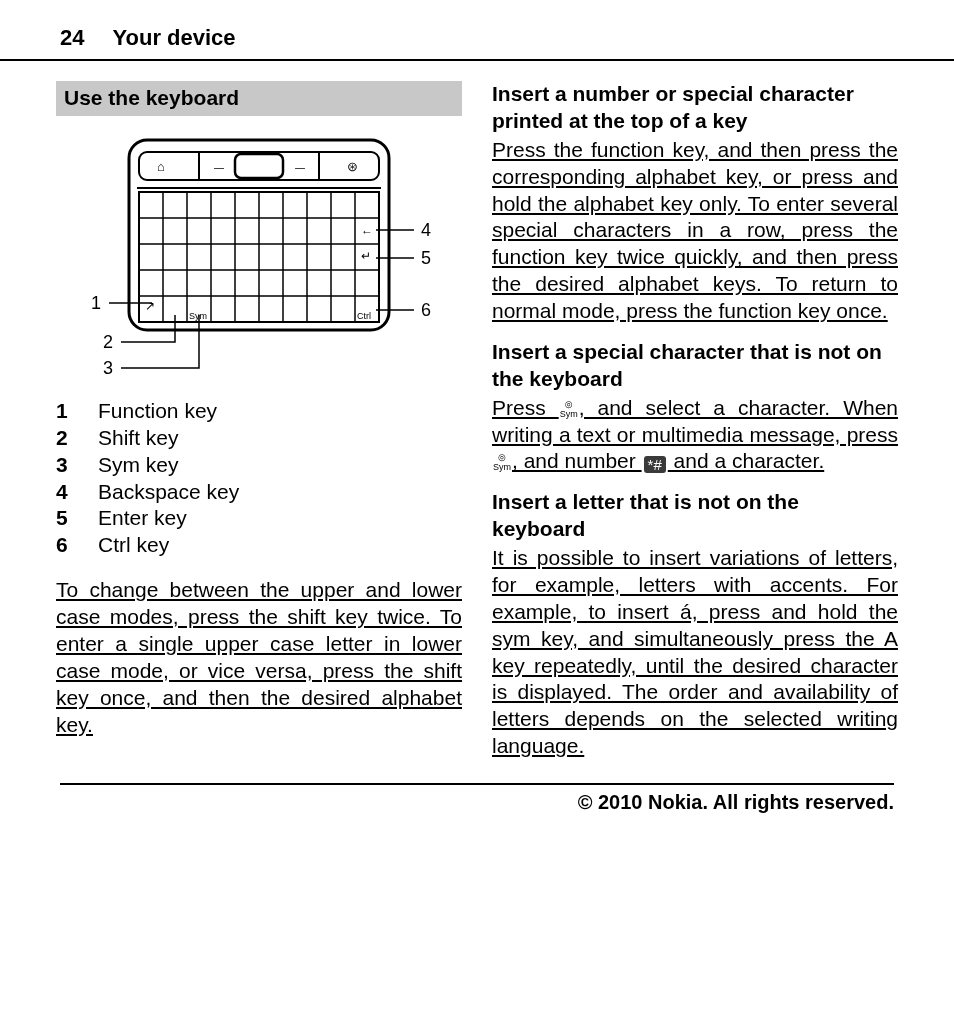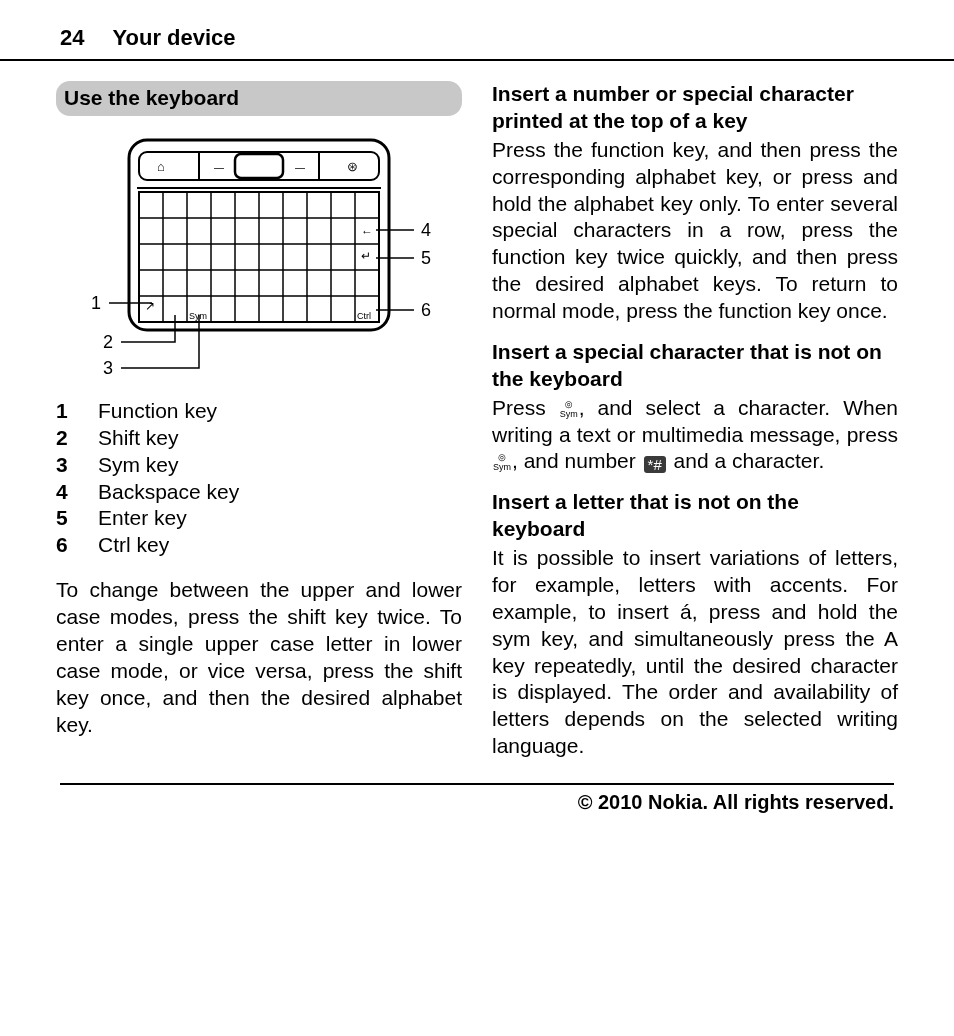--- a/index.html
+++ b/index.html
@@ -31,21 +31,20 @@
   .column {
     flex: 1;
     font-size: 21px;
     line-height: 1.28;
   }
   .section-band {
     background: #c8c8c8;
     font-weight: 700;
     padding: 4px 8px;
     margin-bottom: 14px;
-    border-radius: 14px;
   }
   .diagram-wrap {
     display: flex;
     justify-content: center;
     margin-bottom: 18px;
   }
   .legend {
     margin: 8px 0 18px 0;
   }
   .legend-row {
@@ -55,20 +54,21 @@
     width: 42px;
     font-weight: 700;
   }
   .subheading {
     font-weight: 700;
     margin: 8px 0 2px 0;
   }
   .para {
     margin: 0 0 14px 0;
     text-align: justify;
+    text-decoration: underline;
   }
   .sym-badge {
     display: inline-block;
     vertical-align: -2px;
     font-size: 10px;
     line-height: 9px;
     text-align: center;
     margin: 0 1px;
   }
   .sym-badge .top { font-size: 9px; }

